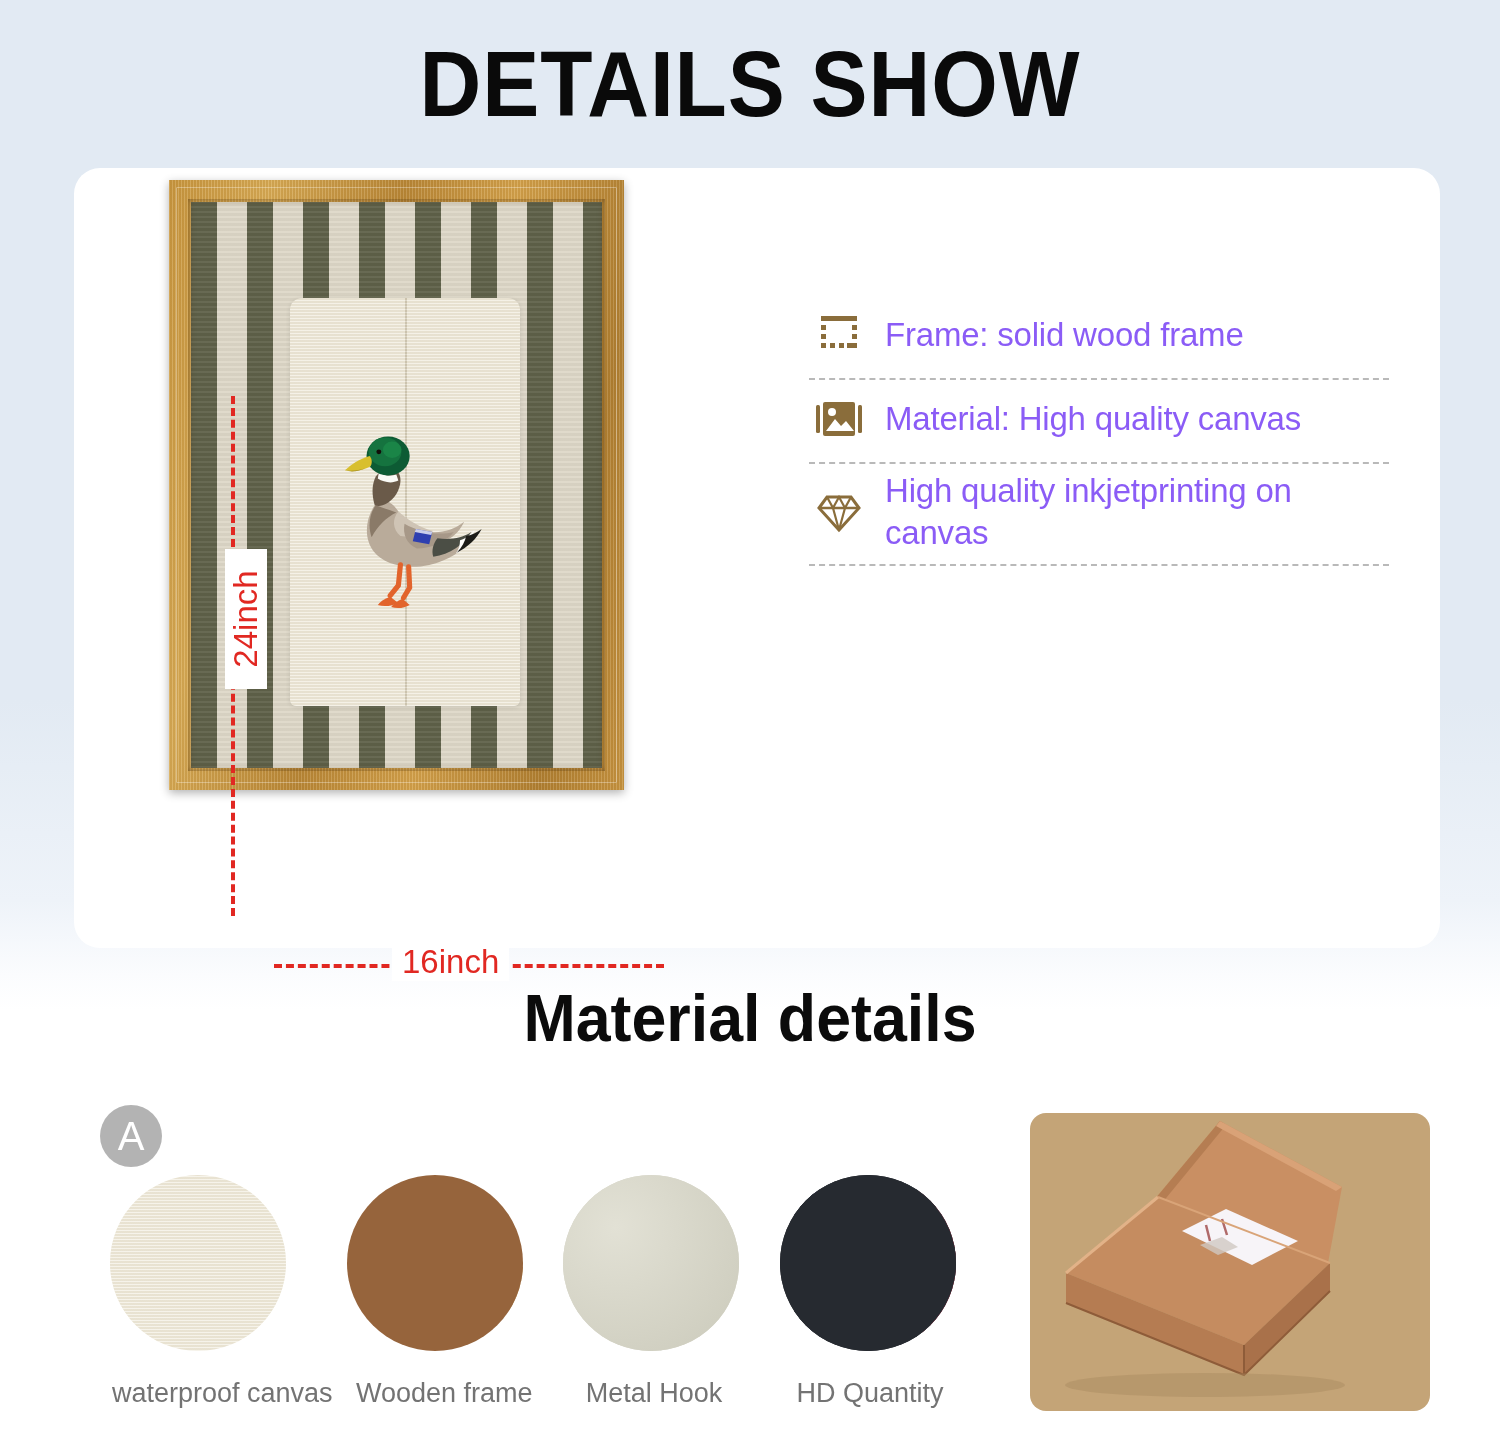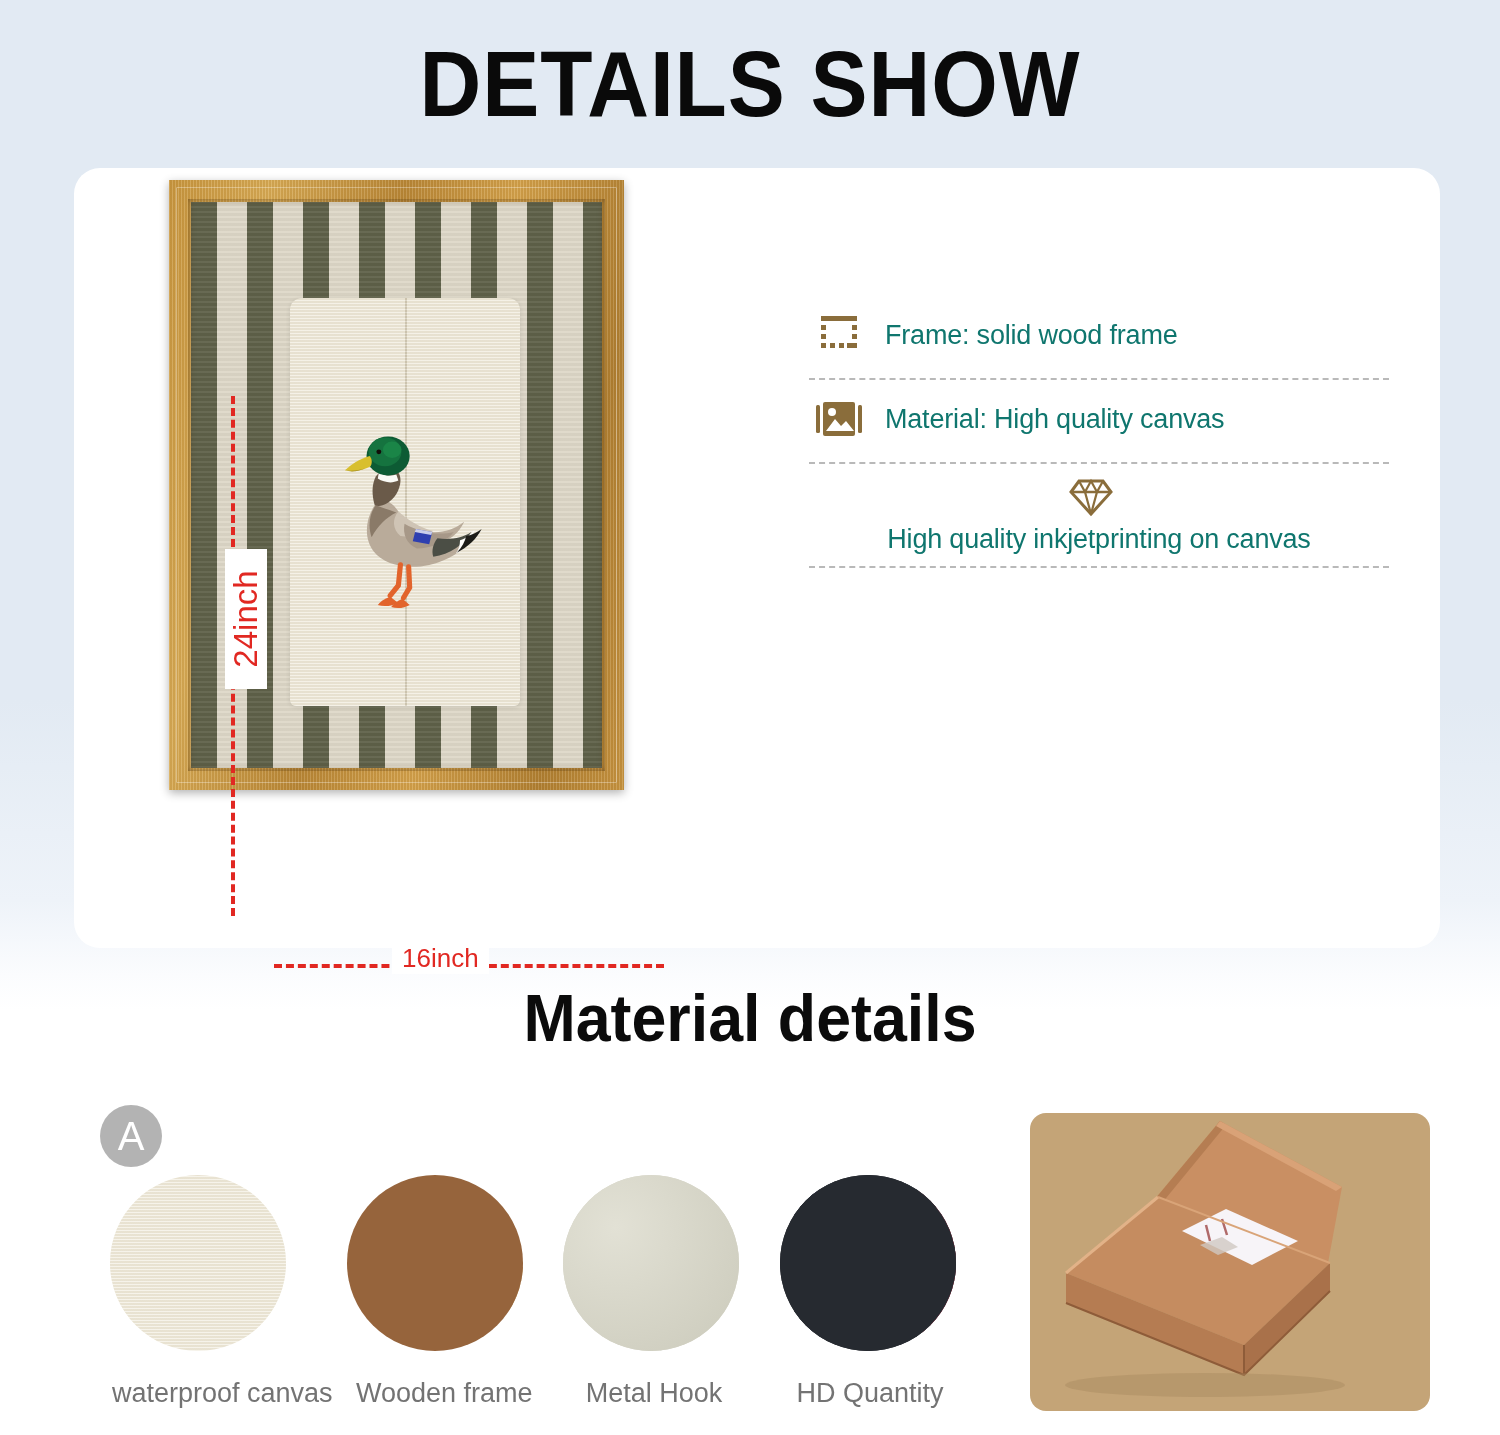--- a/index.html
+++ b/index.html
@@ -137,48 +137,48 @@
   .dim-h-line {
     position: absolute;
     left: 200px; top: 796px;
     width: 390px; height: 0;
     border-top: 4px dashed #e12822;
   }
   .dim-h-label {
     position: absolute;
     left: 318px; top: 775px;
     color: #e12822;
-    font-size: 26px;
+    font-size: 33px;
     font-family: "Liberation Sans", sans-serif;
     background: #ffffff;
     padding: 0 10px;
   }
 
   
   .features {
     position: absolute;
     left: 735px; top: 128px;
     width: 580px;
   }
   .feature-row {
     display: flex;
     align-items: center;
     min-height: 84px;
     padding: 6px 0 10px 0;
     border-bottom: 2px dashed #b9b9b9;
   }
-  .feature-row:last-child { border-bottom: 2px dashed #b9b9b9; flex-direction: column; }
+  .feature-row:last-child { border-bottom: 2px dashed #b9b9b9; }
   .feature-icon {
     width: 60px; min-width: 60px; height: 52px;
     display: flex; align-items: center; justify-content: center;
     margin-right: 16px;
   }
   .feature-text {
-    font-size: 27px;
-    color: #0f766e;
+    font-size: 33px;
+    color: #8b5cf6;
     line-height: 1.27;
     font-family: "Liberation Sans", sans-serif;
     letter-spacing: -0.2px;
   }
   .feature-text .l2 { display: block; }
 
   
   .section-title {
     position: absolute;
     top: 980px; left: 0; width: 1500px;

